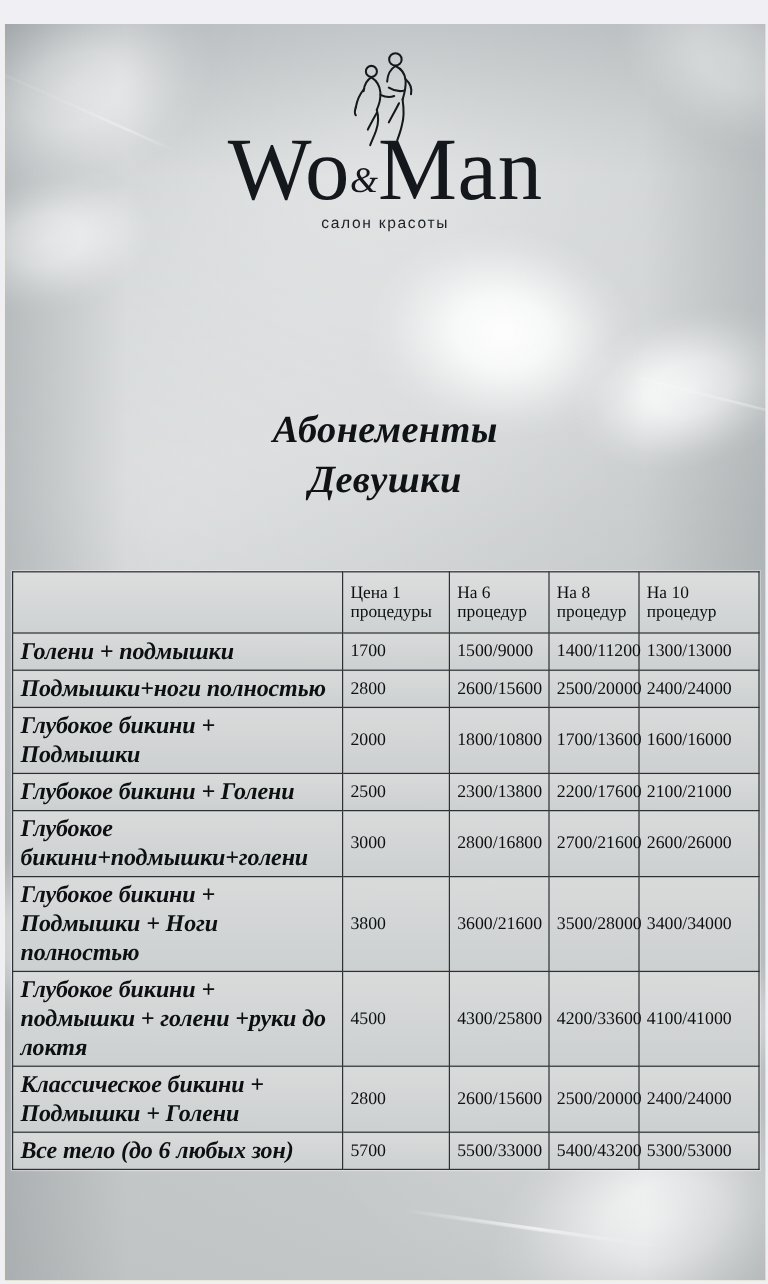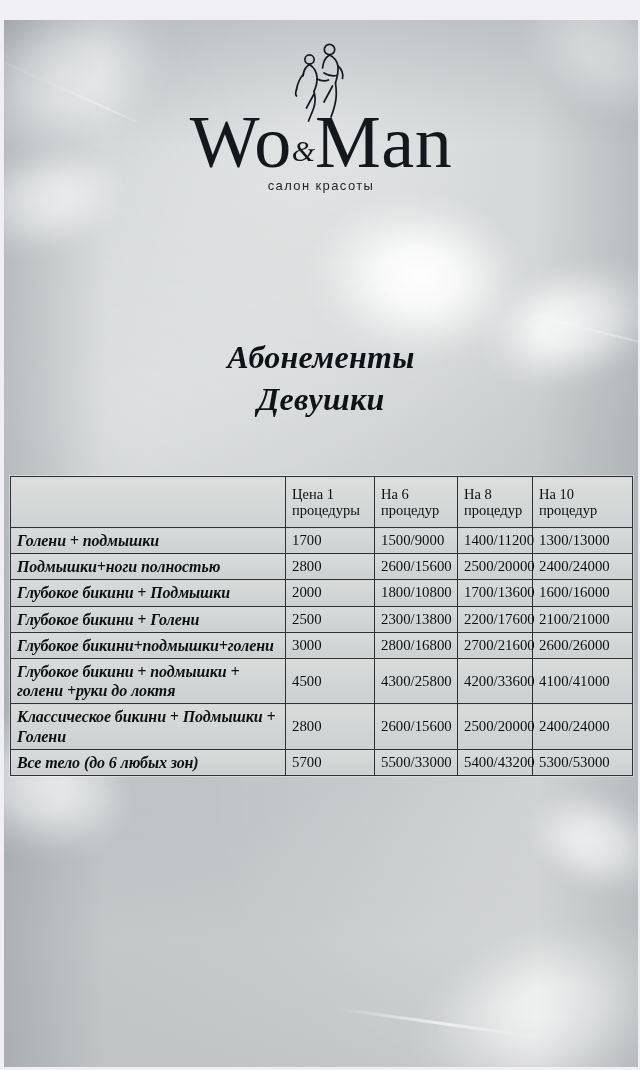--- a/index.html
+++ b/index.html
@@ -137,21 +137,21 @@
     font-size: 14.5px;
     line-height: 1.12;
     text-align: left;
     vertical-align: middle;
     background: linear-gradient(to bottom, #dcdede 0%, #cfd2d2 100%);
   }
   #price-table th.corner { }
   .svc {
     font-style: italic;
     font-weight: bold;
-    font-size: 16px;
+    font-size: 20px;
     line-height: 1.2;
     text-align: left;
     letter-spacing: -.1px;
   }
   .num {
     text-align: left;
     font-size: 14.8px;
     white-space: nowrap;
   }
   col.c0 { width: 275px; }
@@ -267,20 +267,27 @@
           <td class="num">2100/21000</td>
         </tr>
         <tr>
           <td class="svc">Глубокое бикини+подмышки+голени</td>
           <td class="num">3000</td>
           <td class="num">2800/16800</td>
           <td class="num">2700/21600</td>
           <td class="num">2600/26000</td>
         </tr>
         <tr>
+          <td class="svc">Глубокое бикини + Подмышки + Ноги полностью</td>
+          <td class="num">3800</td>
+          <td class="num">3600/21600</td>
+          <td class="num">3500/28000</td>
+          <td class="num">3400/34000</td>
+        </tr>
+        <tr>
           <td class="svc">Глубокое бикини + подмышки + голени +руки до локтя</td>
           <td class="num">4500</td>
           <td class="num">4300/25800</td>
           <td class="num">4200/33600</td>
           <td class="num">4100/41000</td>
         </tr>
         <tr>
           <td class="svc">Классическое бикини + Подмышки + Голени</td>
           <td class="num">2800</td>
           <td class="num">2600/15600</td>

